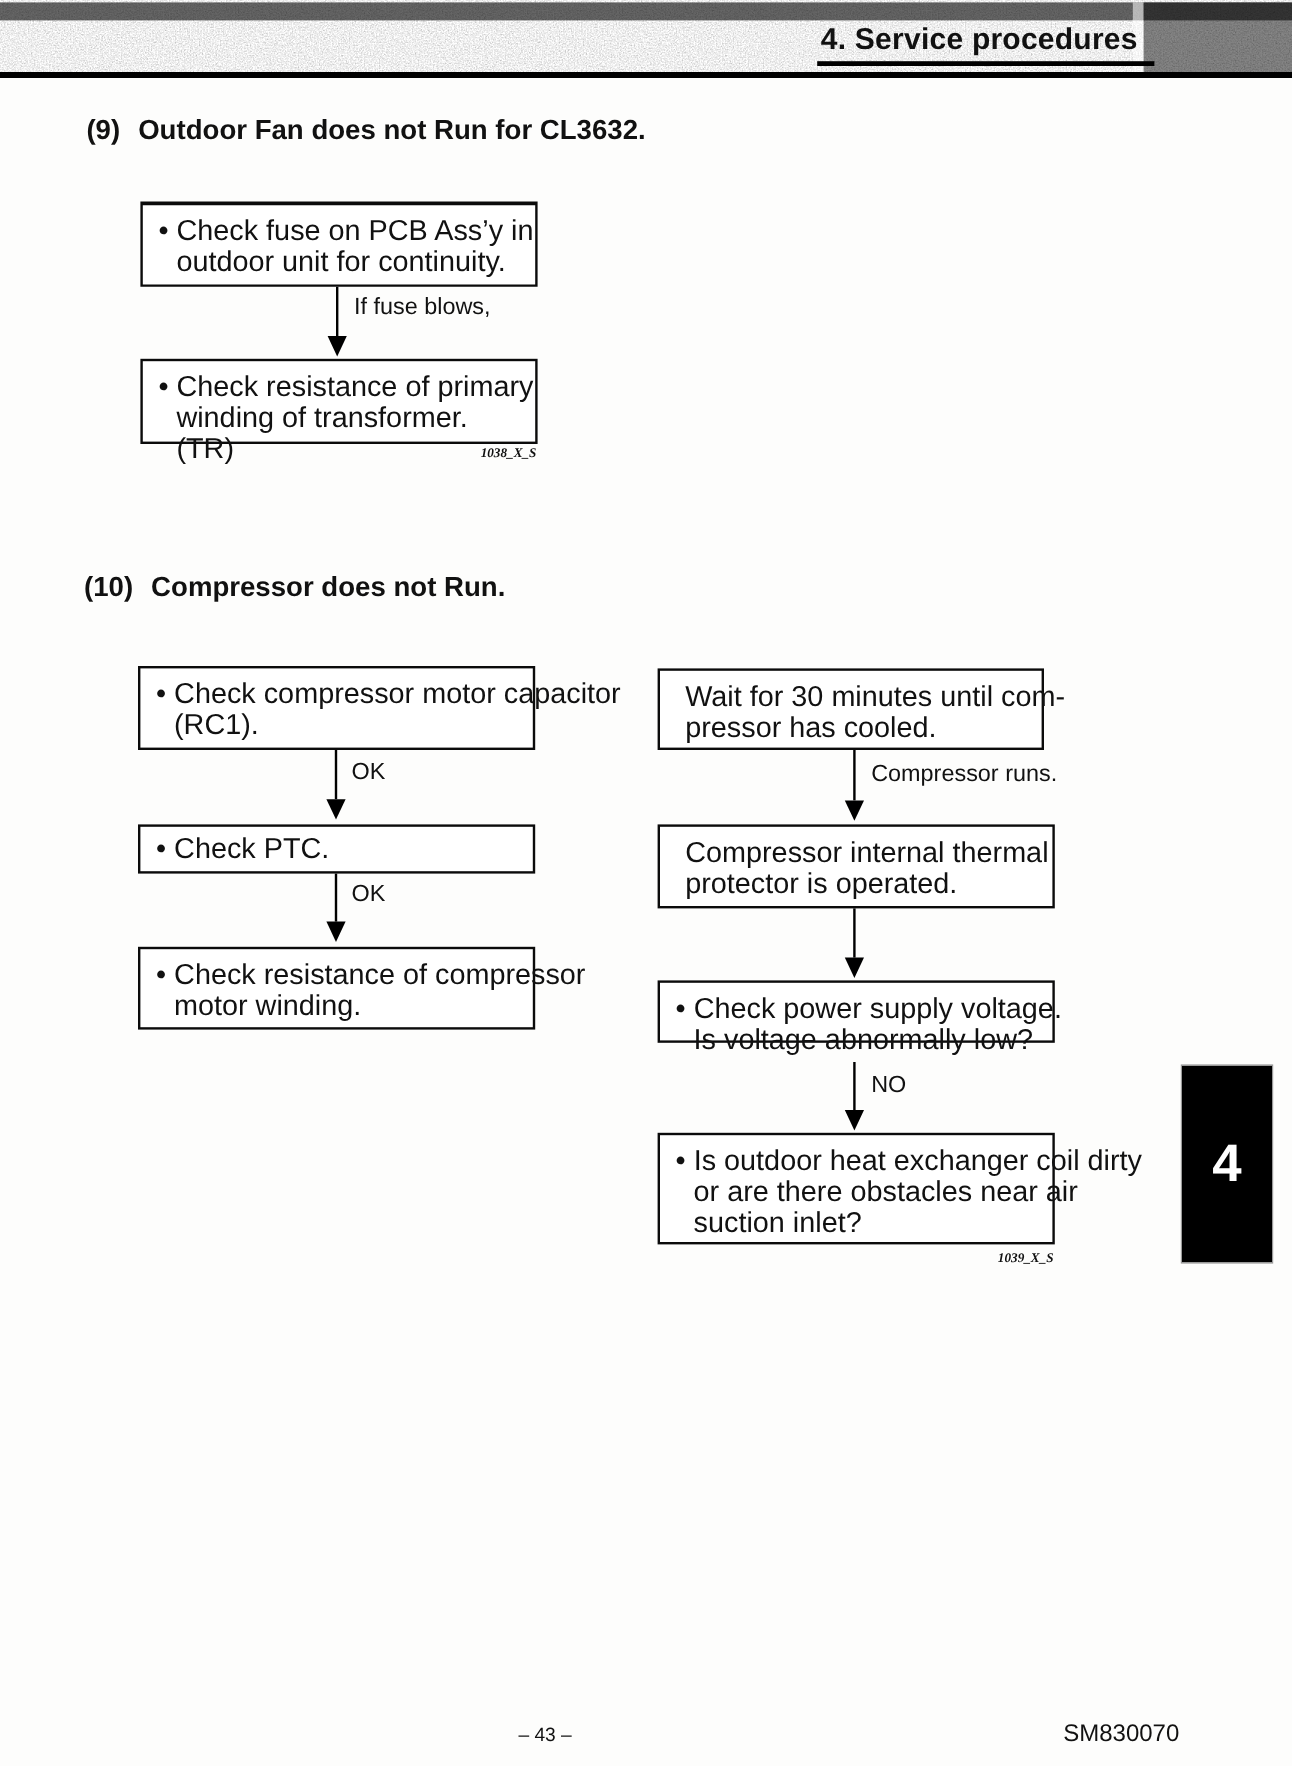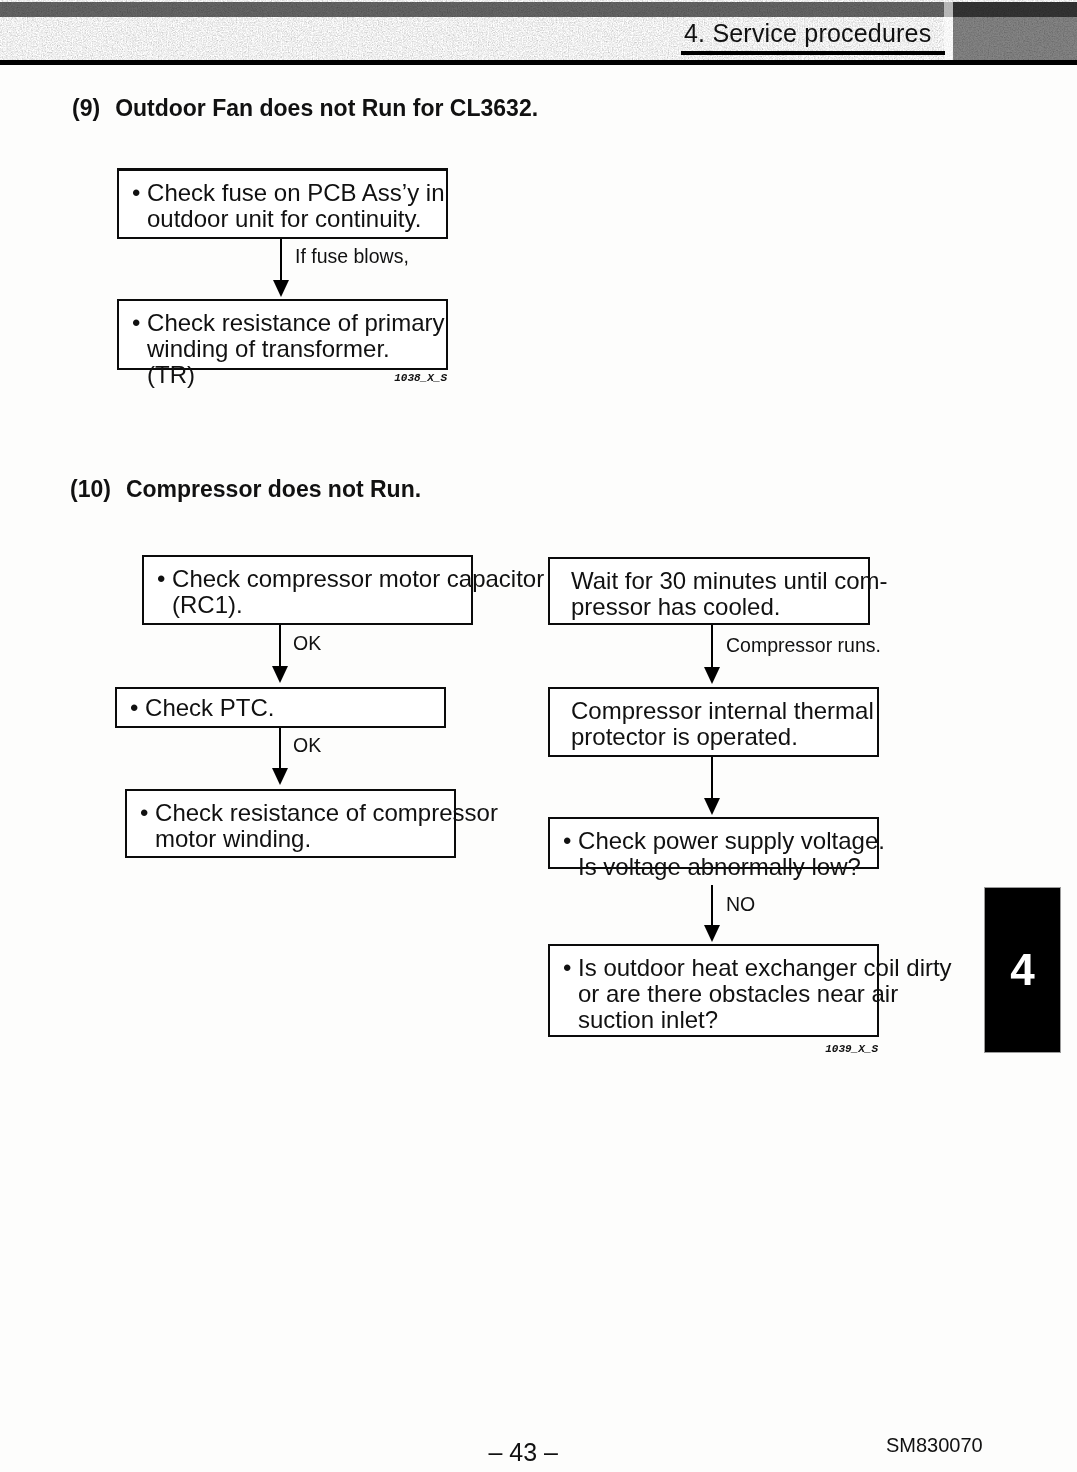--- a/index.html
+++ b/index.html
@@ -6,21 +6,21 @@
   .page {
     position:relative; width:1077px; height:1472px; margin:0 auto;
     background:#fdfdfc; overflow:hidden; color:#111;
     font-family:"Liberation Sans", sans-serif;
   }
   
   .header-band { position:absolute; top:0; left:0; width:1077px; height:66px; }
   .noise-svg { position:absolute; top:0; left:0; }
   .header-title {
     position:absolute; top:19px; left:681px; z-index:2;
-    font-size:25px; font-weight:normal; letter-spacing:0.2px;
+    font-size:25px; font-weight:bold; letter-spacing:0.2px;
     border-bottom:4px solid #000; padding:0 14px 3px 3px;
   }
   .header-rule { position:absolute; top:60px; left:0; width:1077px; height:5px; background:#000; z-index:1; }
   
   .sec-heading { position:absolute; display:flex; gap:15px; font-weight:bold; font-size:23px; white-space:nowrap; }
   
   .fbox {
     position:absolute; box-sizing:border-box; background:#fff;
     border:2px solid #0b0b0b; font-size:24px; line-height:26px;
     padding:9px 10px 6px 13px; white-space:nowrap;
@@ -28,29 +28,29 @@
   .fbox .l2 { padding-left:15px; }
   .fbox .ind1 { padding-left:8px; }
   .split { display:flex; justify-content:space-between; padding-right:4px;flex-direction:column; }
   
   .conn { position:absolute; width:16px; display:flex; flex-direction:column; align-items:center; }
   .conn-line { width:2px; background:#000; }
   .conn-head { width:0; height:0; border-left:8px solid transparent; border-right:8px solid transparent; border-top:17px solid #000; }
   .conn-label { position:absolute; font-size:19.5px; white-space:nowrap; }
   
   .fig-caption {
-    position:absolute; font-family:Liberation Mono, monospace;
+    position:absolute; font-family:Liberation Serif, serif;
     font-size:11px; font-weight:bold; font-style:italic; text-align:right;
   }
   .chapter-tab {
     position:absolute; left:985px; top:888px; width:75px; height:164px;
     background:#000; color:#fff; display:flex; align-items:center; justify-content:center;
     font-size:44px; font-weight:bold; outline:1px solid #9a9a9a;
   }
-  .page-number { position:absolute; left:432px; top:1438px; width:126px; text-align:right; font-size:25px; }
+  .page-number { position:absolute; left:432px; top:1438px; width:126px; text-align:left; font-size:16px; }
   .doc-code { position:absolute; left:886px; top:1434px; font-size:20px; }
 </style>
 </head>
 <body>
 
 <div class="page">
 
   <div class="header-band">
     <svg class="noise-svg" width="1077" height="64" xmlns="http://www.w3.org/2000/svg">
       <filter id="grain">
@@ -90,42 +90,42 @@
     </div>
   </div>
 
   <div class="fig-caption" style="left:330px; top:372px; width:117px;">1038_X_S</div>
 
   <div class="sec-heading" style="left:70px; top:476px;">
     <span>(10)</span>
     <span>Compressor does not Run.</span>
   </div>
 
-  <div class="fbox" style="left:115px; top:555px; width:331px; height:70px;margin-left:27px;">
+  <div class="fbox" style="left:115px; top:555px; width:331px; height:70px;">
     <div class="l1">• Check compressor motor capacitor</div>
     <div class="l2">(RC1).</div>
   </div>
 
   <div class="conn" style="left:272px; top:625px;">
     <div class="conn-line" style="height:41px;"></div>
     <div class="conn-head"></div>
   </div>
   <div class="conn-label" style="left:293px; top:632px;">OK</div>
 
   <div class="fbox" style="left:115px; top:687px; width:331px; height:41px; padding-top:6px;">
     <div class="l1">• Check PTC.</div>
   </div>
 
   <div class="conn" style="left:272px; top:728px;">
     <div class="conn-line" style="height:40px;"></div>
     <div class="conn-head"></div>
   </div>
   <div class="conn-label" style="left:293px; top:734px;">OK</div>
 
-  <div class="fbox" style="left:125px; top:789px; width:331px; height:69px;">
+  <div class="fbox" style="left:115px; top:789px; width:331px; height:69px;">
     <div class="l1">• Check resistance of compressor</div>
     <div class="l2">motor winding.</div>
   </div>
 
   <div class="fbox" style="left:548px; top:557px; width:322px; height:68px;">
     <div class="l1 ind1">Wait for 30 minutes until com-</div>
     <div class="l2 ind1">pressor has cooled.</div>
   </div>
 
   <div class="conn" style="left:704px; top:625px;">

